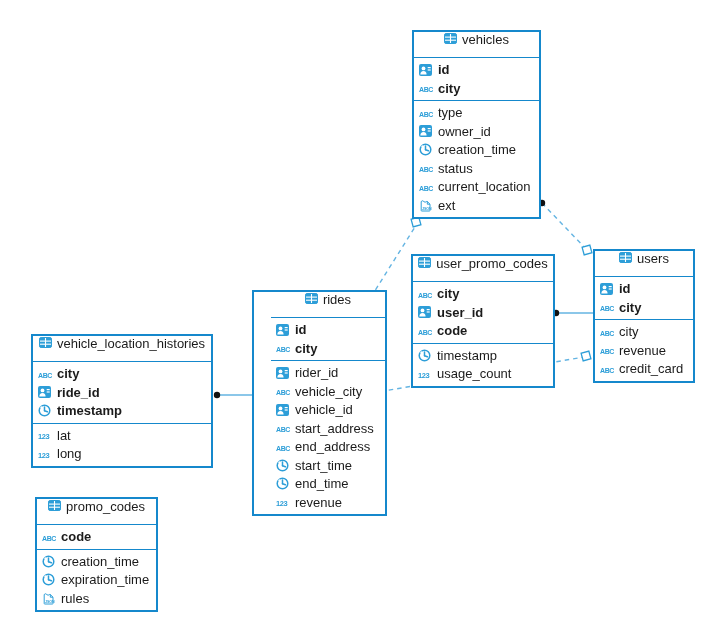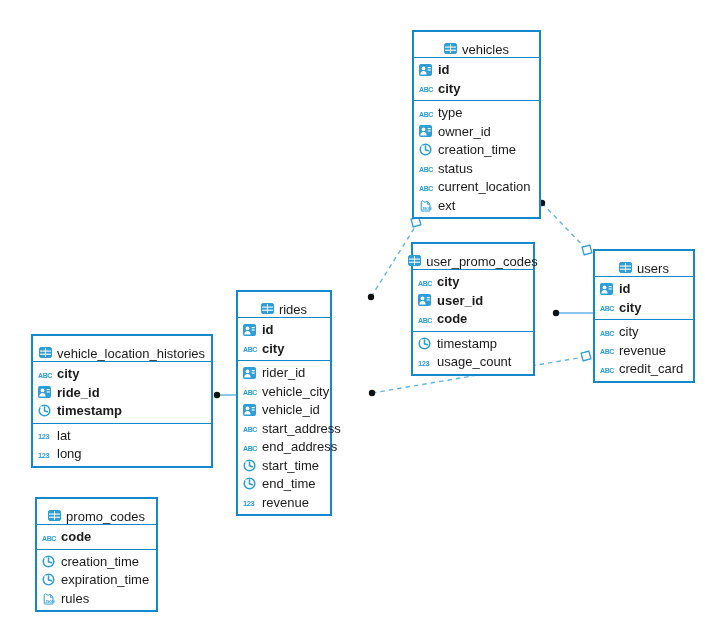--- a/index.html
+++ b/index.html
@@ -7,21 +7,21 @@
     position:relative; width:705px; height:636px; background:#ffffff;
     font-family:"Liberation Sans","DejaVu Sans",sans-serif; overflow:hidden;
   }
   #relations { position:absolute; left:0; top:0; z-index:0; }
   .er-table {
     position:absolute; z-index:1; background:#ffffff;
     border:2px solid var(--border,#1588cc); box-sizing:border-box;
     font-size:13px; color:#1b1b1b;
   }
   .tbl-head {
-    display:flex; align-items:flex-end; justify-content:center; gap:5px;
+    display:flex; align-items:flex-start; justify-content:center; gap:5px;
     height:25px; border-bottom:1.5px solid var(--border,#1588cc);
     white-space:nowrap; padding:0 4px;
   }
   .tbl-sec { padding:2.5px 0; }
   .tbl-sec + .tbl-sec { border-top:1.5px solid var(--border,#1588cc); }
   .tbl-row { display:flex; align-items:center; height:18.5px; padding:0 5px; white-space:nowrap; }
   .tbl-sec.pk .cname { font-weight:bold; }
   .cicon { width:17px; flex:0 0 17px; display:flex; align-items:center; }
   .cname { margin-left:2px; }
   .htitle { margin-left:0; }
@@ -140,21 +140,21 @@
             <svg width="13" height="13" viewBox="0 0 13 13">
               <path d="M2.2 2.5 Q3.5 1 4.8 2.5 Q6.1 4 7.4 2.5 L8.3 2.5 L11 5.2 L11 11.5 Q11 12 10.5 12 L2.7 12 Q2.2 12 2.2 11.5 Z" fill="#fff" stroke="#2d9ed8" stroke-width="1"></path>
               <path d="M8.3 2.5 L8.3 5.2 L11 5.2" fill="none" stroke="#2d9ed8" stroke-width="1"></path>
               <text x="2.9" y="10.6" font-size="3.6" font-weight="bold" fill="#2d9ed8" font-family="Liberation Sans, sans-serif">JSON</text>
             </svg>
           </span>
           <span class="cname">ext</span>
         </div>
       </div>
     </div>
-    <div class="er-table" style="left: 411px; top: 242px; width: 124px;">
+    <div class="er-table" style="left: 411px; top: 254px; width: 144px;">
       <div class="tbl-head">
         <span class="hicon"><svg width="13" height="11" viewBox="0 0 13 11">
             <rect x="0.5" y="0.5" width="12" height="10" rx="1.6" fill="#2d9ed8" stroke="#2d9ed8"></rect>
             <line x1="1" y1="4.1" x2="12" y2="4.1" stroke="#fff" stroke-width="1.1"></line>
             <line x1="6.5" y1="1" x2="6.5" y2="10" stroke="#fff" stroke-width="1.1"></line>
             <line x1="1" y1="7.2" x2="12" y2="7.2" stroke="#fff" stroke-width="1.1"></line>
           </svg></span>
         <span class="htitle">user_promo_codes</span>
       </div>
       <div class="tbl-sec pk">
@@ -261,21 +261,21 @@
         <div class="tbl-row">
           <span class="cicon">
             <svg width="17" height="10" viewBox="0 0 17 10">
               <text x="0" y="8.5" font-size="7" font-weight="bold" letter-spacing="-0.4" fill="#2d9ed8" font-family="Liberation Sans, sans-serif">ABC</text>
             </svg>
           </span>
           <span class="cname">credit_card</span>
         </div>
       </div>
     </div>
-    <div class="er-table" style="left: 236px; top: 290px; width: 96px;">
+    <div class="er-table" style="left: 252px; top: 290px; width: 135px; padding-left: 17px;">
       <div class="tbl-head">
         <span class="hicon"><svg width="13" height="11" viewBox="0 0 13 11">
             <rect x="0.5" y="0.5" width="12" height="10" rx="1.6" fill="#2d9ed8" stroke="#2d9ed8"></rect>
             <line x1="1" y1="4.1" x2="12" y2="4.1" stroke="#fff" stroke-width="1.1"></line>
             <line x1="6.5" y1="1" x2="6.5" y2="10" stroke="#fff" stroke-width="1.1"></line>
             <line x1="1" y1="7.2" x2="12" y2="7.2" stroke="#fff" stroke-width="1.1"></line>
           </svg></span>
         <span class="htitle">rides</span>
       </div>
       <div class="tbl-sec pk">

